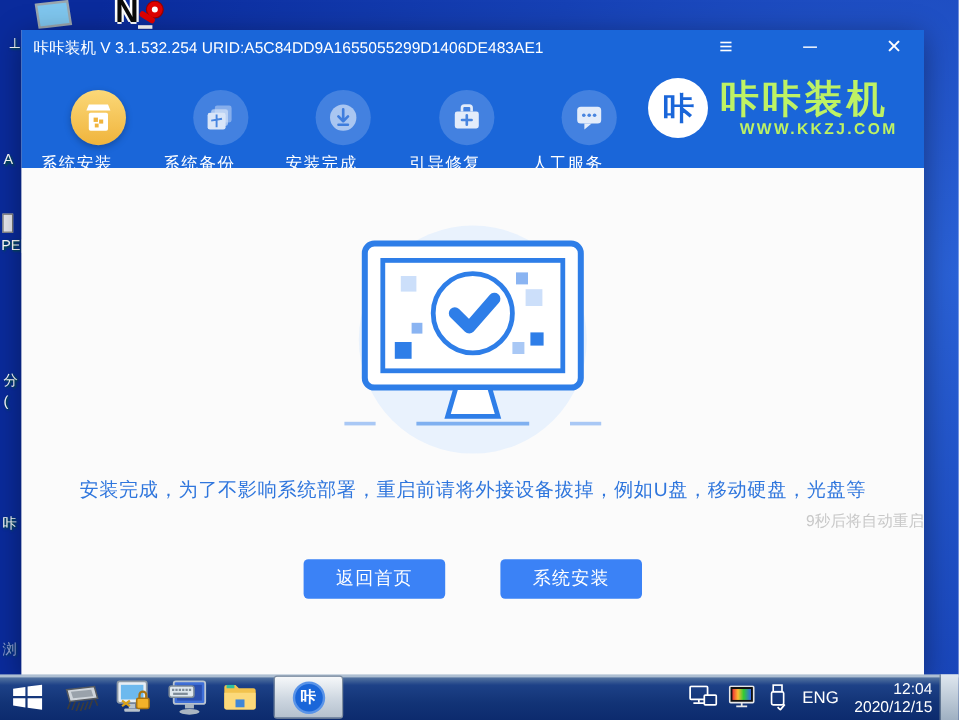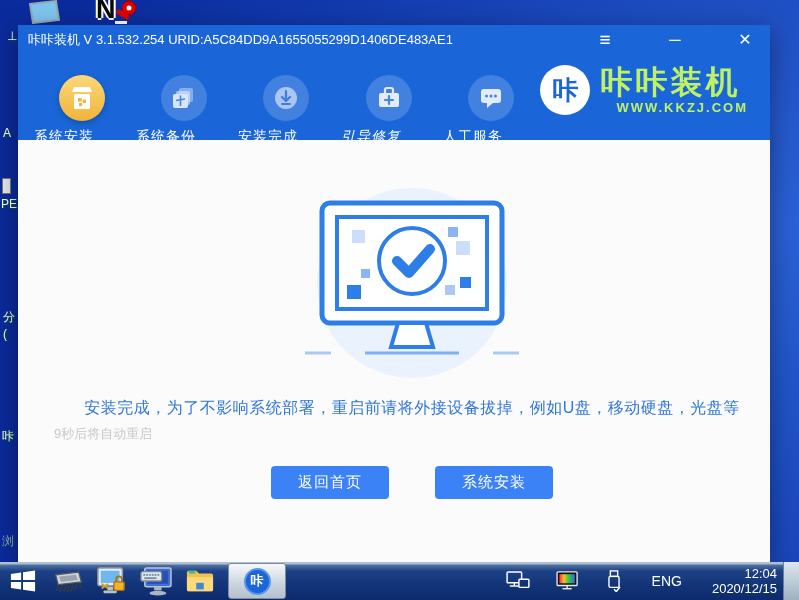--- a/index.html
+++ b/index.html
@@ -53,29 +53,29 @@
   #logo-badge {
     width:50px; height:50px; border-radius:50%; background:#fff; margin-right:10px;
     display:flex; align-items:center; justify-content:center;
     color:#1a66d9; font-size:26px; font-weight:bold;
   }
   #logo-text { color:#bef264; }
   #logo-brand { font-size:32px; font-weight:bold; letter-spacing:3px; line-height:34px; }
   #logo-site { font-size:13px; font-weight:bold; letter-spacing:2px; margin-top:1px;margin-left:16px; }
 
   
-  #content { position:relative; height:425px; background:#fbfbfb;margin-left:36px; }
+  #content { position:relative; height:425px; background:#fbfbfb; }
   #illus-wrap { position:absolute; left:50%; top:48px; transform:translateX(-50%);
     width:190px; height:190px; border-radius:50%; background:#e9f2fd;
     display:flex; align-items:center; justify-content:center; }
   #illus-wrap svg { overflow:visible; }
 
   #msg-main { position:absolute; top:258px; width:100%; text-align:center;
     color:#2f76dd; font-size:16px; letter-spacing:.5px; }
-  #msg-sub  { position:absolute; top:285px; width:100%; text-align:left;
+  #msg-sub  { position:absolute; top:285px; width:100%; text-align:right;
     color:#c8c8c8; font-size:13px; }
 
   #btn-row { position:absolute; top:326px; width:100%; display:flex; justify-content:center; gap:46px; }
   .act-btn {
     width:118px; height:33px; border:none; border-radius:4px; background:#3b82f6;
     color:#fff; font-size:15px; font-family:inherit; cursor:pointer; letter-spacing:1px;
   }
 
   
   #taskbar {
@@ -87,21 +87,21 @@
   #start-btn { width:46px; }
   .task-icon { width:44px; }
   #kaka-task-btn {
     width:58px; height:36px; margin-left:6px; border-radius:3px;
     background:linear-gradient(180deg,#f6f8fa 0%,#cdd6e0 55%,#b4c0cd 100%);
     border:1px solid #7d8da0; display:flex; align-items:center; justify-content:center;
   }
   #kaka-task-badge { width:27px; height:27px; border-radius:50%; background:#1a66d9;
     border:2px solid #5a94e8; color:#fff; font-size:13px; font-weight:bold;
     display:flex; align-items:center; justify-content:center; }
-  #tray { position:absolute; right:22px; bottom:0; height:38px; display:flex; align-items:center; gap:26px; }
+  #tray { position:absolute; right:22px; bottom:0; height:38px; display:flex; align-items:center; gap:9px; }
   #tray-lang { color:#fff; font-size:14px; padding:0 4px; }
   #tray-clock { color:#fff; font-size:13px; text-align:right; line-height:15px; white-space:nowrap; }
   #show-desktop { position:absolute; right:0; bottom:0; width:16px; height:38px;
     background:linear-gradient(180deg,#dfe7ef,#9fb0c2); border-left:1px solid #6c7f94; }
 </style>
 </head>
 <body>
 
 <div id="desktop">
 
@@ -168,21 +168,21 @@
         <div class="nav-circle">
           <svg width="26" height="26" viewBox="0 0 26 26">
             <circle cx="13" cy="13" r="11" fill="#ffffff" opacity=".55"></circle>
             <path d="M13 6 L13 15 M9 12 L13 16 L17 12" stroke="#3f7ddd" stroke-width="2.2" fill="none" stroke-linecap="round" stroke-linejoin="round"></path>
             <rect x="8" y="18" width="10" height="2" rx="1" fill="#3f7ddd"></rect>
           </svg>
         </div>
         <div class="nav-label">安装完成</div>
       </div>
 
-      <div class="nav-item" style="left:323px;font-style:italic;">
+      <div class="nav-item" style="left:323px;">
         <div class="nav-circle">
           <svg width="26" height="26" viewBox="0 0 26 26" opacity="0.85">
             <rect x="3" y="8" width="20" height="14" rx="2" fill="#fff"></rect>
             <path d="M9 8 V5 a2 2 0 0 1 2-2 h4 a2 2 0 0 1 2 2 V8" stroke="#fff" stroke-width="2.2" fill="none"></path>
             <path d="M13 11 V19 M9 15 H17" stroke="#4a86e0" stroke-width="2.2" stroke-linecap="round"></path>
           </svg>
         </div>
         <div class="nav-label">引导修复</div>
       </div>
 

